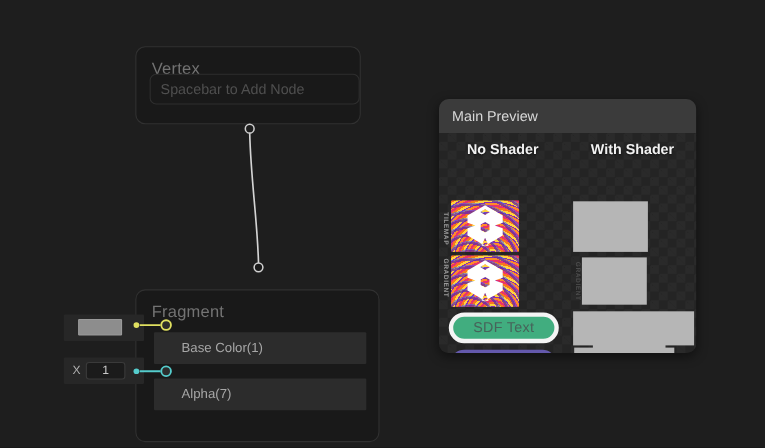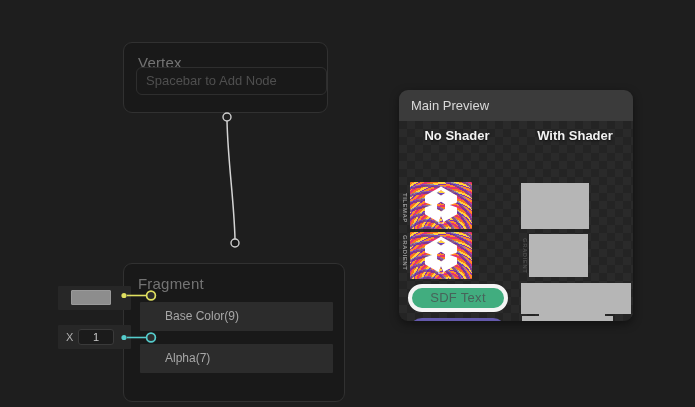--- a/index.html
+++ b/index.html
@@ -114,21 +114,21 @@
 <div id="stage">
 
   <div class="node" id="vertex-node">
     <div class="node-title">Vertex</div>
     <div class="hint-box">Spacebar to Add Node</div>
   </div>
 
   <div class="node" id="fragment-node">
     <div class="node-title">Fragment</div>
     <div class="port-row" id="row-base-color">
-      <span class="row-label">Base Color(9)</span>
+      <span class="row-label">Base Color(1)</span>
     </div>
     <div class="port-row" id="row-alpha">
       <span class="row-label">Alpha(7)</span>
     </div>
   </div>
 
   <div class="widget-strip" id="swatch-strip">
     <div id="color-swatch"></div>
   </div>
   <div class="widget-strip" id="alpha-strip">

